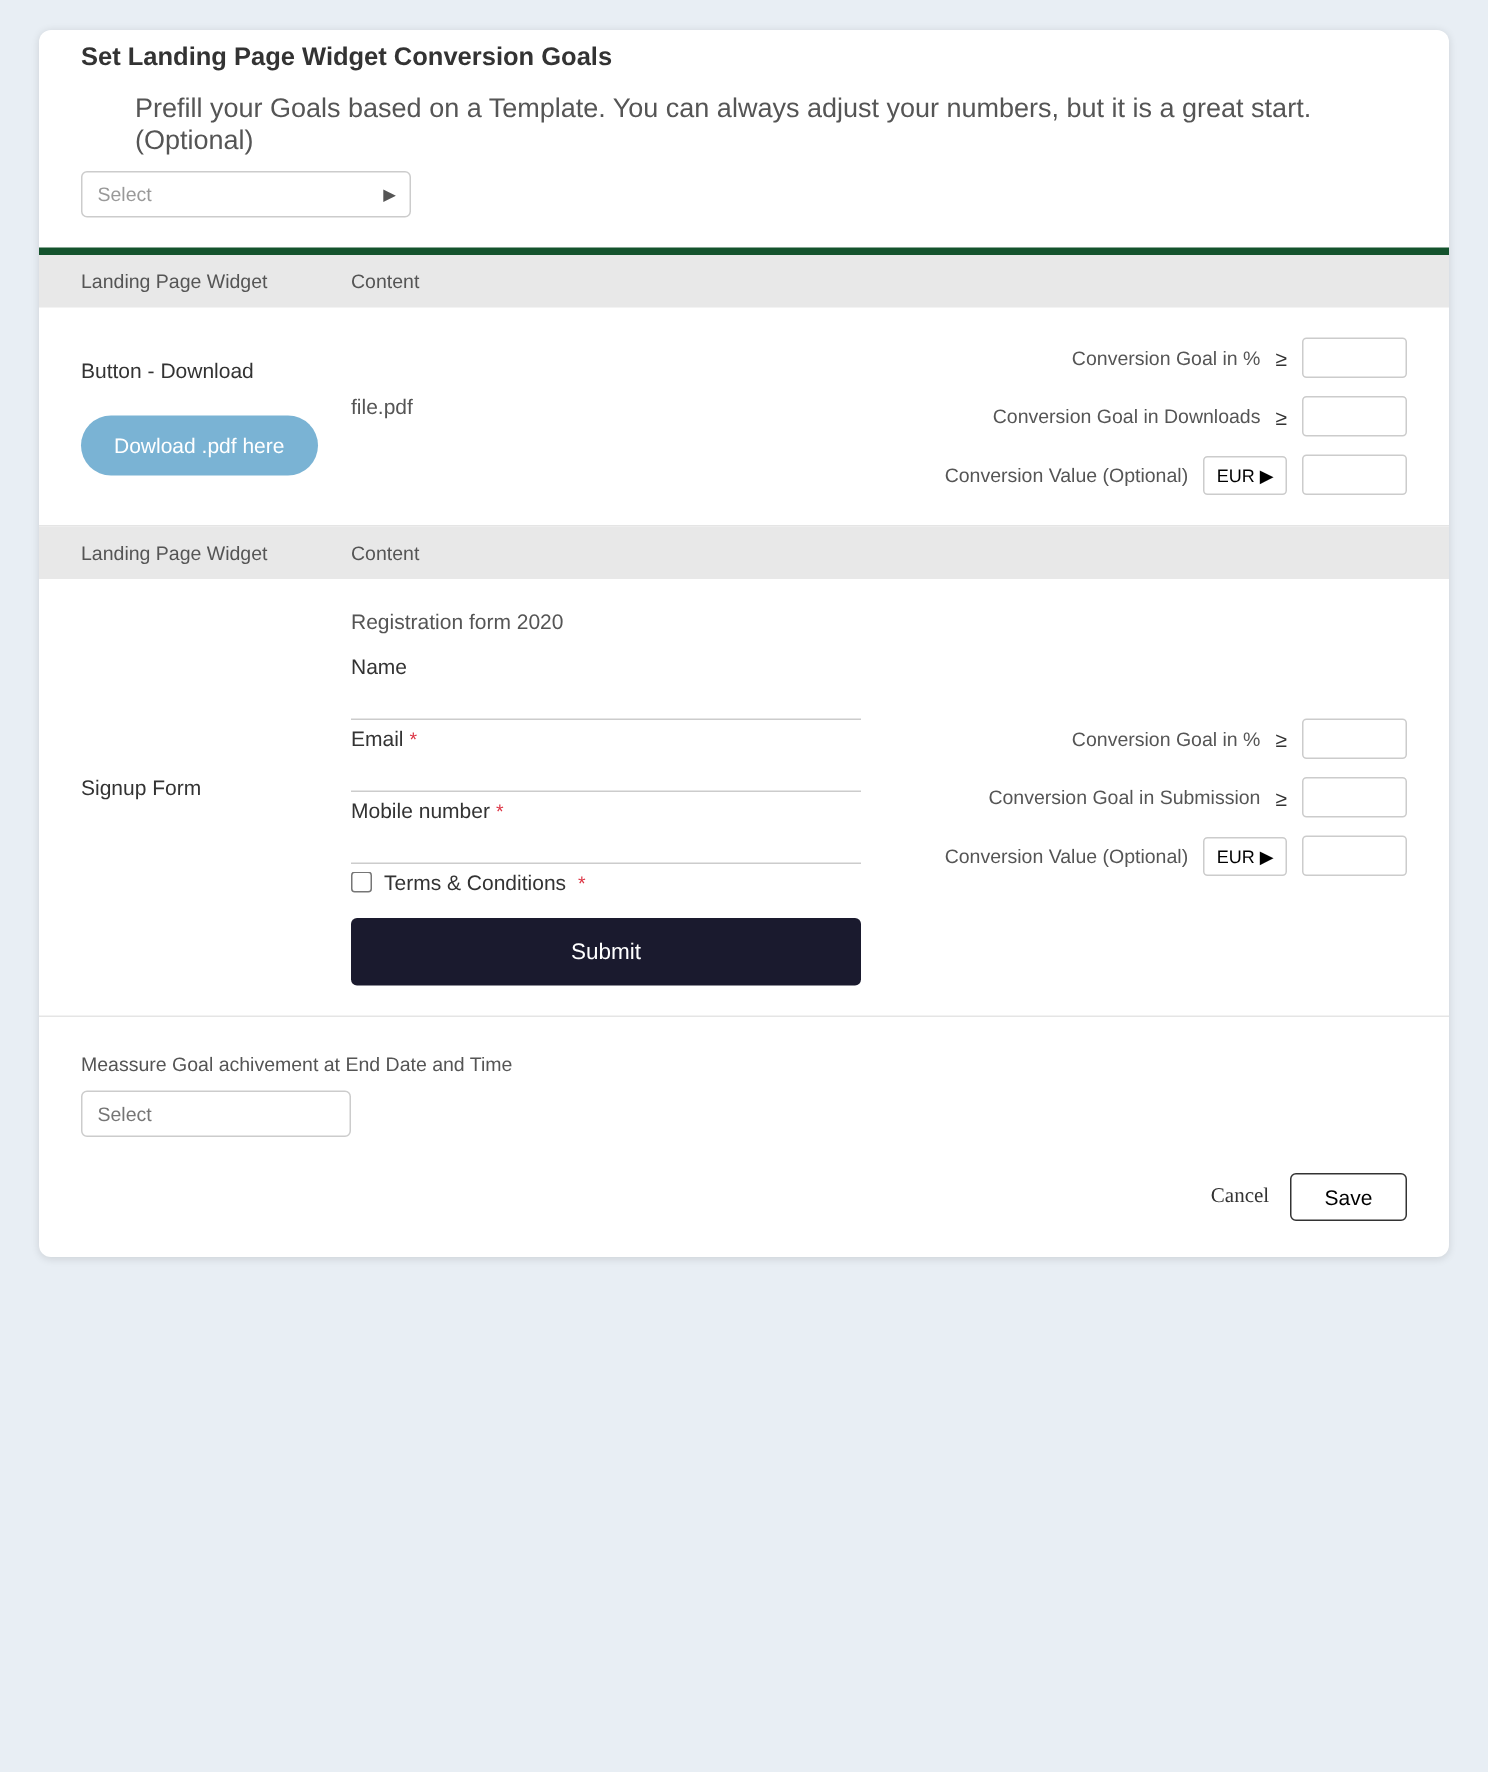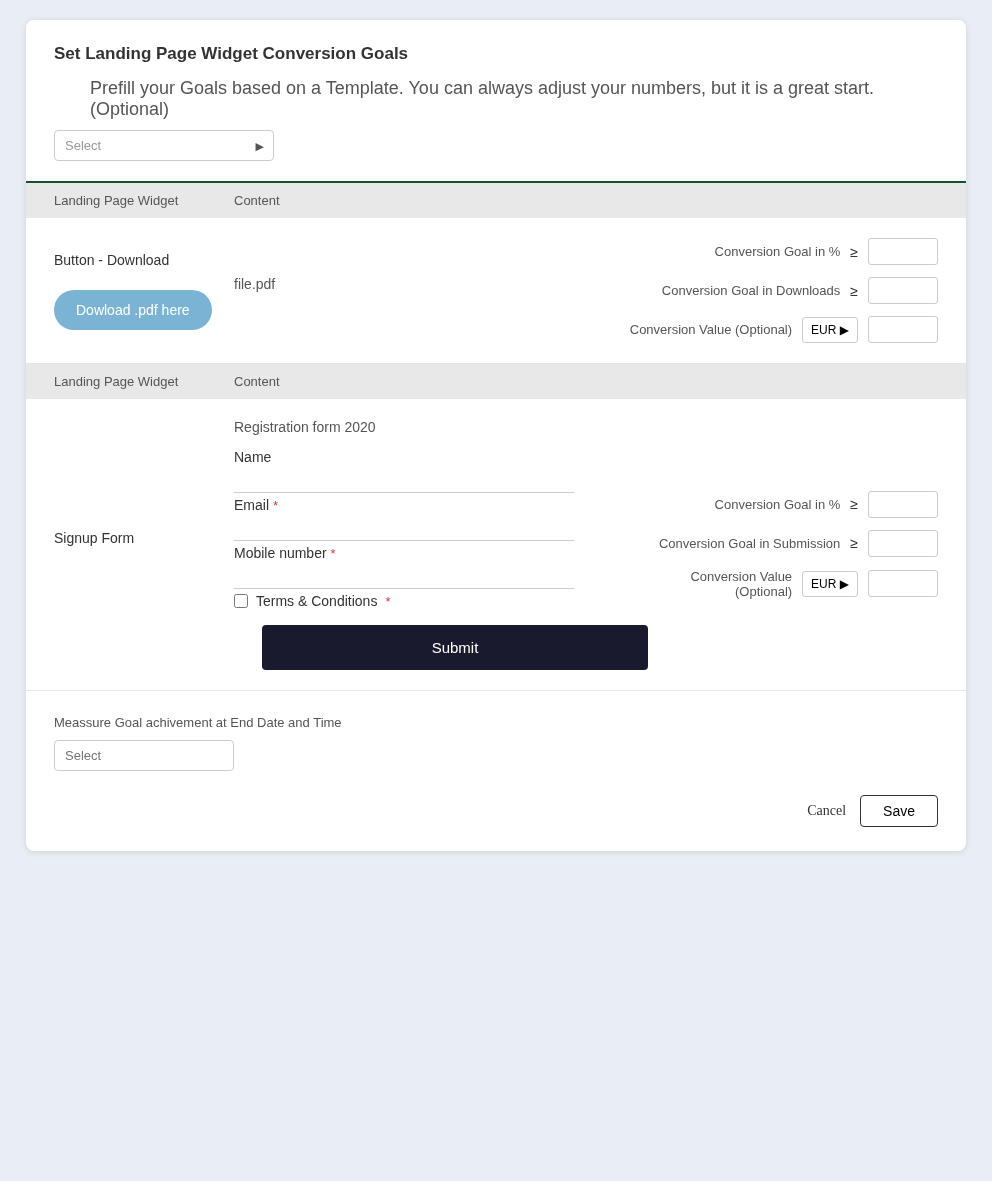--- a/index.html
+++ b/index.html
@@ -16,22 +16,22 @@
     }
     .card {
       background: #fff;
       border-radius: 8px;
       box-shadow: 0 1px 6px rgba(0,0,0,0.12);
       width: 940px;
       padding: 0;
       overflow: hidden;
     }
     .card-header {
-      padding: 24px 28px 20px 28px;
-      border-bottom: 2px solid #14532d;
+      padding: 8px 28px 20px 28px;
+      border-bottom: 5px solid #14532d;
     }
     .card-title {
       font-size: 17px;
       font-weight: 700;
       margin-bottom: 14px;
     }
     .template-label {
       font-size: 18px;
       color: #555;
       margin-bottom: 10px;
@@ -172,26 +172,25 @@
       color: #333;
       display: flex;
       align-items: center;
       gap: 8px;
     }
     .submit-btn {
       background: #1a1a2e;
       color: #fff;
       border: none;
       padding: 14px 0;
-      width: 386px;
+      width: 340px;
       font-size: 15px;
       font-weight: 500;
       border-radius: 4px;
       cursor: pointer;
-      margin-left: 28px;
     }
     
     .card-footer {
       padding: 24px 28px;
     }
     .measure-label {
       font-size: 13px;
       color: #555;
       margin-bottom: 10px;
     }

